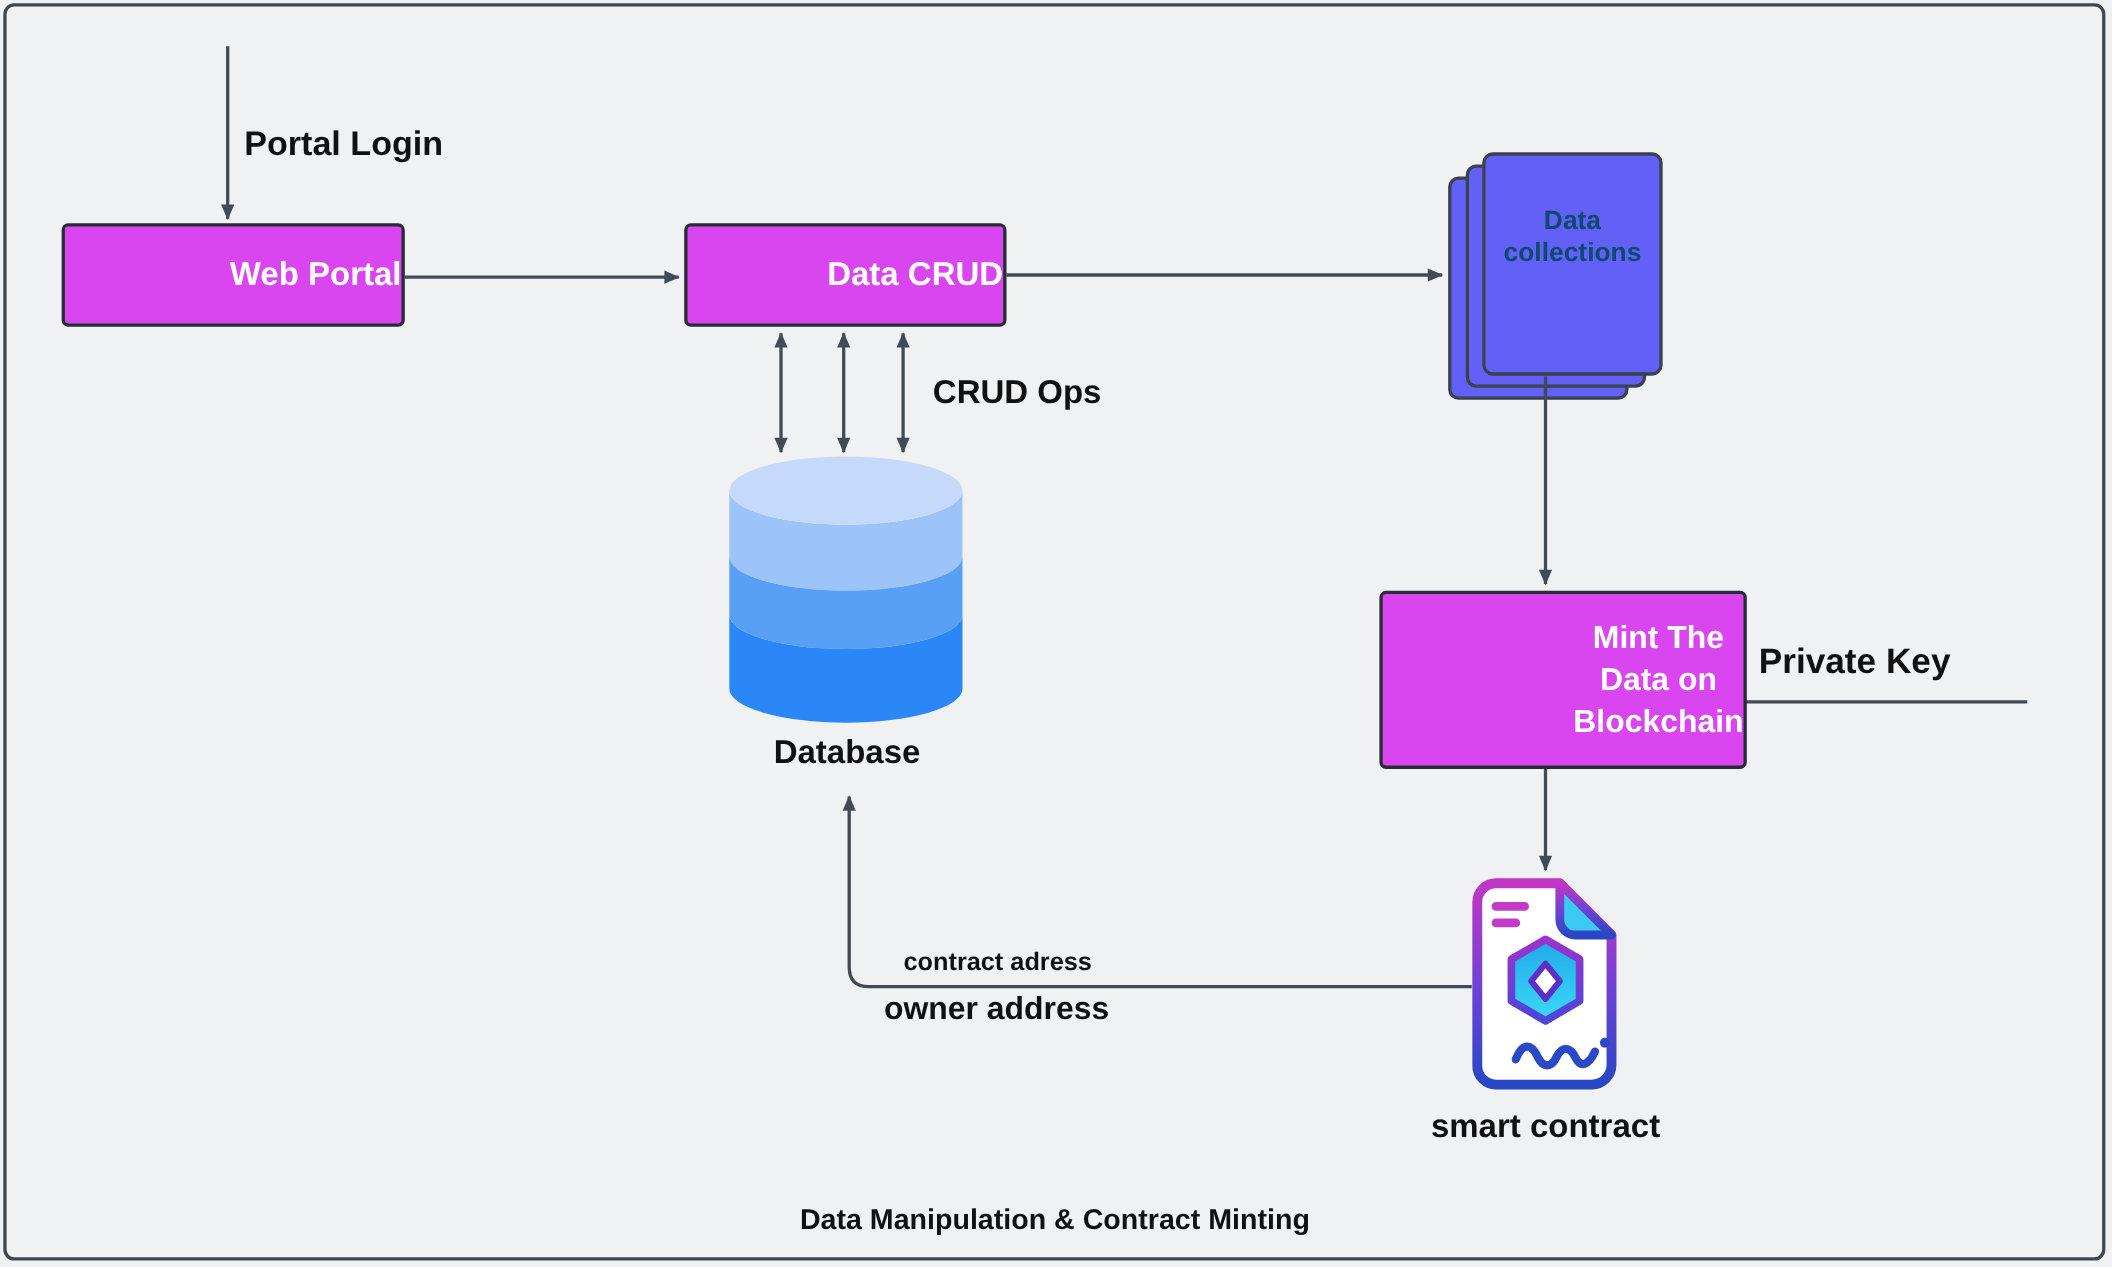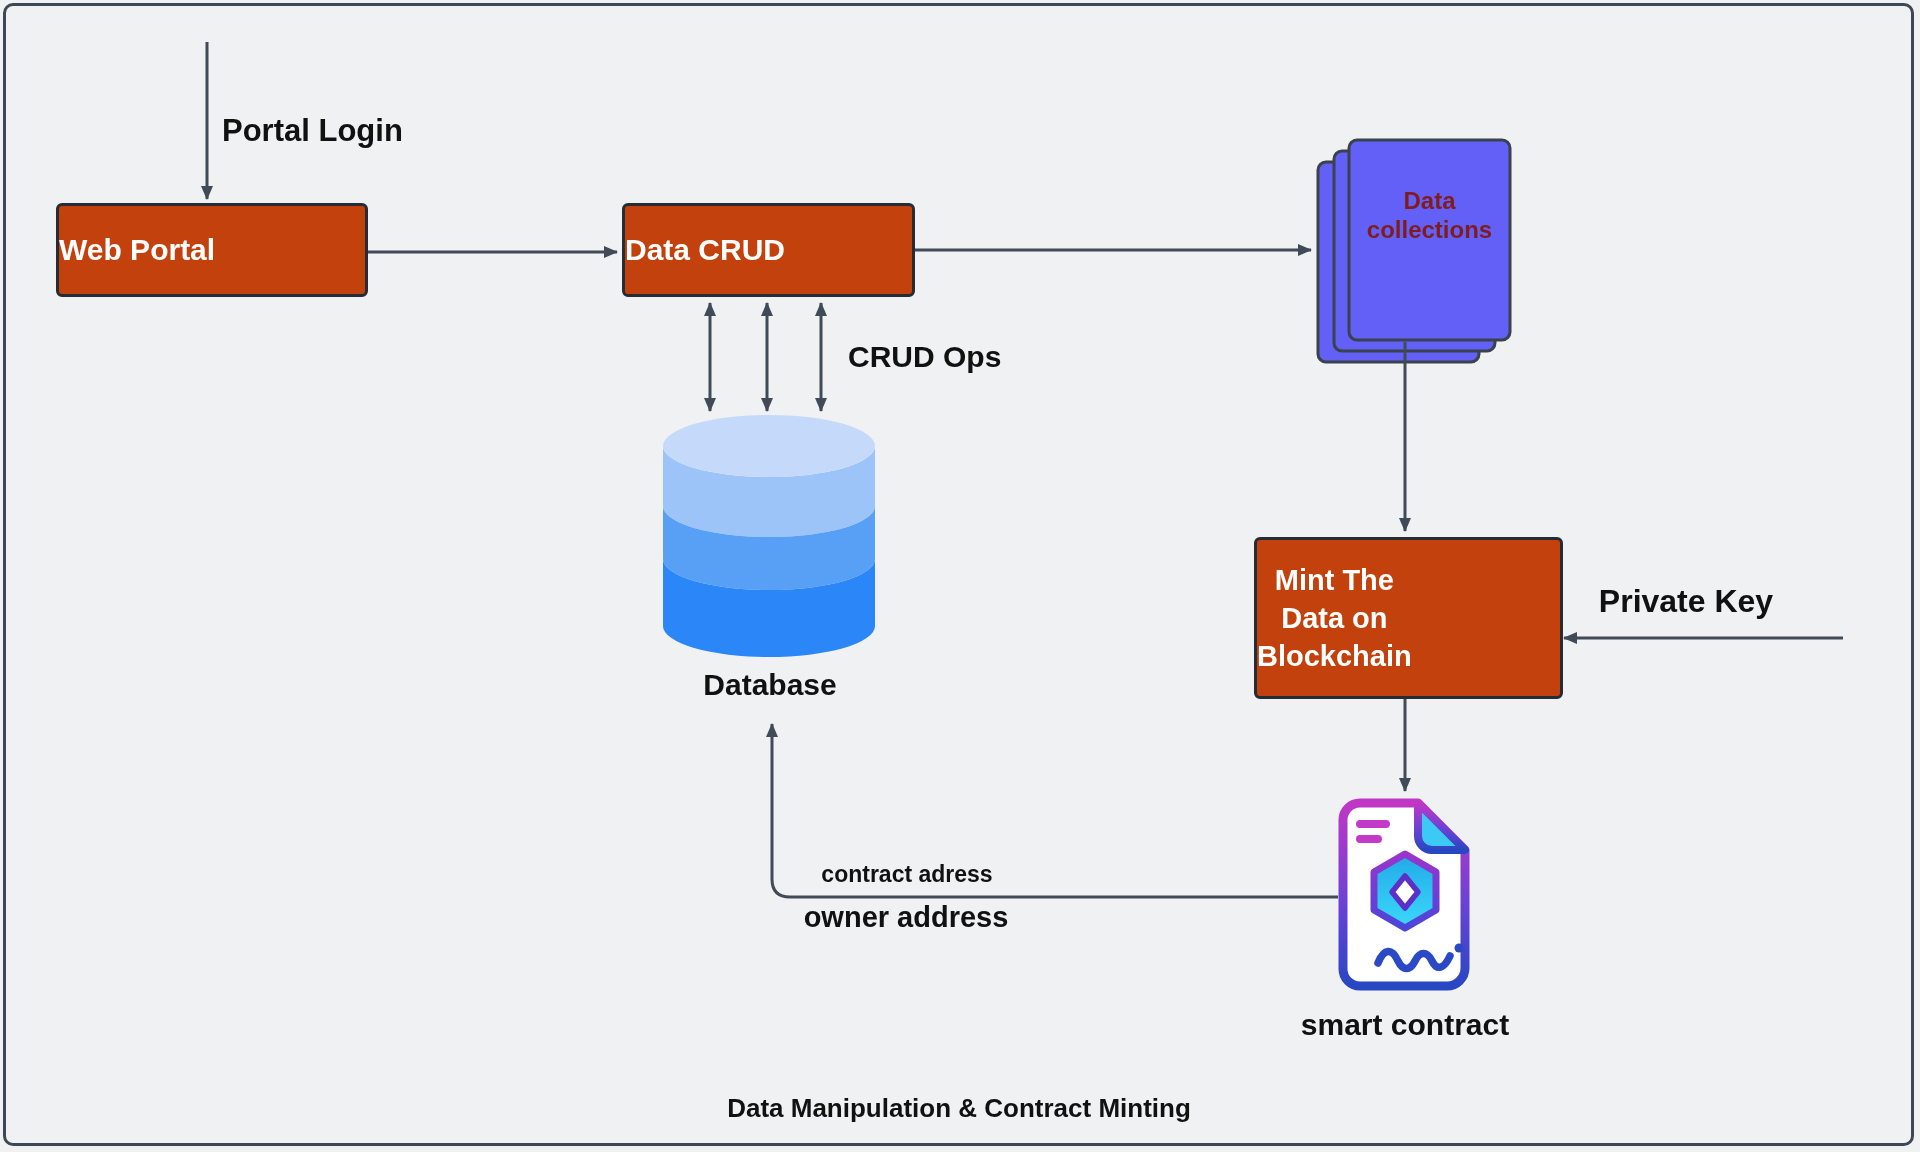--- a/index.html
+++ b/index.html
@@ -17,36 +17,36 @@
     position: absolute; left: 3px; top: 3px;
     width: 1911px; height: 1143px;
     border: 3px solid #3E4854;
     border-radius: 10px;
     background: #F0F1F3;
   }
   .svg-layer { position: absolute; left: 0; top: 0; width: 1920px; height: 1152px; }
 
   .node {
     position: absolute;
-    background: #c2410c;
+    background: #d946ef;
     border: 3px solid #262C35;
     border-radius: 6px;
-    display: flex; align-items: center; justify-content: flex-start;
+    display: flex; align-items: center; justify-content: flex-end;
     color: #ffffff; font-weight: bold; font-size: 30px;
     text-align: center;
   }
   .node-web-portal { left: 56px;  top: 203px; width: 312px; height: 94px; }
   .node-data-crud  { left: 622px; top: 203px; width: 293px; height: 94px; }
-  .node-mint       { left: 1254px; top: 537px; width: 309px; height: 162px;
+  .node-mint       { left: 1254px; top: 537px; width: 334px; height: 162px;
                      font-size: 29px; line-height: 1.32; white-space: pre-line; }
 
   .collections-text {
     position: absolute; left: 1349px; top: 140px; width: 161px; height: 152px;
     display: flex; align-items: center; justify-content: center;
-    text-align: center; color: #7f1d1d; font-weight: bold; font-size: 24px;
+    text-align: center; color: #0c4a6e; font-weight: bold; font-size: 24px;
     line-height: 1.2; padding: 0 10px;
   }
 
   .lbl {
     position: absolute; color: #111111; font-weight: bold;
     white-space: nowrap; line-height: 1.15;
   }
   .lbl-admin-login  { left: 222px; top: 113px; font-size: 31px; }
   .lbl-crud-ops     { left: 848px; top: 340px; font-size: 30px; }
   .lbl-database     { left: 770px; top: 668px; font-size: 30px; transform: translateX(-50%); }

